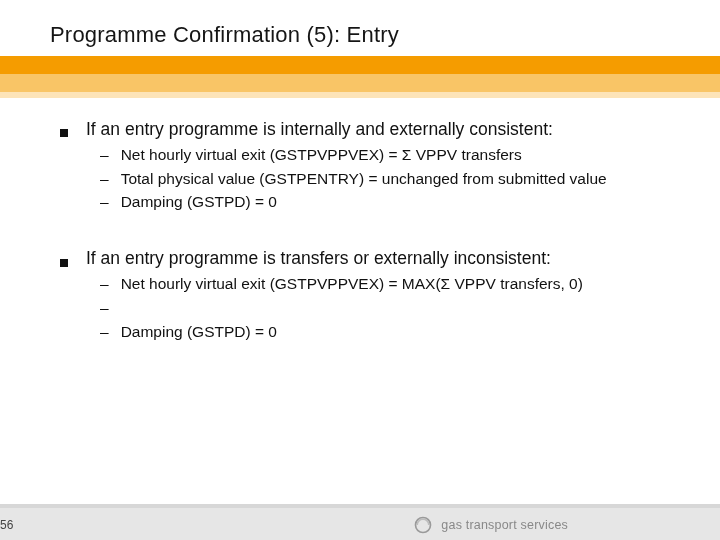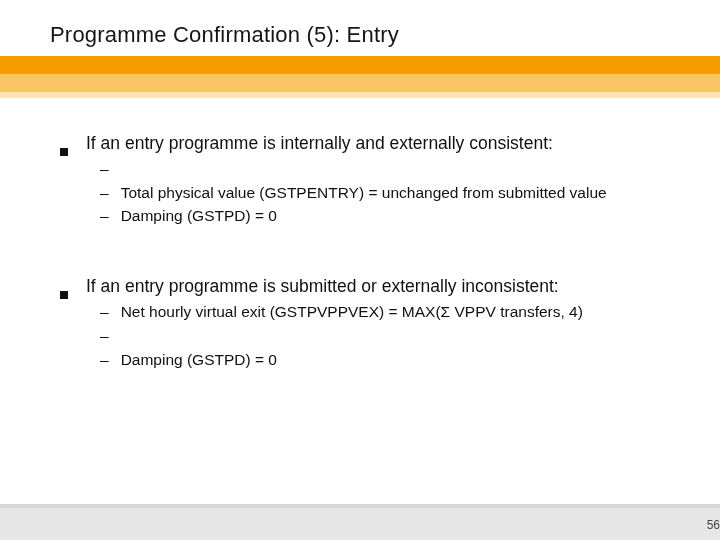--- a/index.html
+++ b/index.html
@@ -3,30 +3,30 @@
 <meta charset="utf-8">
 <style>
   * { margin: 0; padding: 0; box-sizing: border-box; }
   html, body { width: 720px; height: 540px; font-family: Verdana, Geneva, sans-serif; background: #fff; overflow: hidden; }
   .slide { position: relative; width: 588px; height: 540px; }
   .header-band1 { position: absolute; top: 56px; left: 0; width: 720px; height: 18px; background: #f59c00; }
   .header-band2 { position: absolute; top: 74px; left: 0; width: 720px; height: 18px; background: #f9c566; }
   .header-band3 { position: absolute; top: 92px; left: 0; width: 720px; height: 6px; background: #fde4b8; }
   .title { position: absolute; top: 22px; left: 50px; font-size: 22px; color: #151515; font-weight: 400; letter-spacing: 0.2px; }
   .content { position: absolute; top: 118px; left: 60px; width: 600px; color: #111; }
-  .level1 { display: flex; align-items: flex-end; margin-top: 14px; }
+  .level1 { display: flex; align-items: center; }
   .square-bullet { width: 8px; height: 8px; background: #111; flex: none; margin-top: 7px; margin-right: 18px; }
   .l1-text { font-size: 17.5px; line-height: 1.35; }
   .level2 { display: flex; align-items: flex-start; margin-top: 3px; padding-left: 40px; }
   .dash { flex: none; font-size: 15.5px; line-height: 1.35; margin-right: 12px; }
   .l2-text { font-size: 15.5px; line-height: 1.35; }
   .gap { height: 34px; }
   .footer { position: absolute; bottom: 0; left: 0; width: 720px; height: 32px; background: #e6e6e6; }
   .footer-bar { position: absolute; bottom: 32px; left: 0; width: 720px; height: 4px; background: #d7d7d7; }
-  .page-number { position: absolute; bottom: 8px; left: 0; width: 720px; text-align: right; font-size: 12px; color: #444; }
+  .page-number { position: absolute; bottom: 8px; left: 0; width: 720px; text-align: left; font-size: 12px; color: #444; }
   .logo-wrap { position: absolute; right: 20px; bottom: 5px; display: flex; align-items: center; gap: 8px; }
   .logo-svg { width: 20px; height: 20px; }
   .logo-text { color: #888; font-size: 12.5px; letter-spacing: 0.2px; }
 </style>
 </head>
 <body>
 
 <div class="slide">
   <div class="header-band1"></div>
   <div class="header-band2"></div>
@@ -35,46 +35,54 @@
   <div class="title">Programme Confirmation (5): Entry</div>
 
   <div class="content">
 
     <div class="level1">
       <div class="square-bullet"></div>
       <div class="l1-text">If an entry programme is internally and externally consistent:</div>
     </div>
     <div class="level2">
       <div class="dash">–</div>
+      <div class="l2-text">Net hourly virtual exit (GSTPVPPVEX) = Σ VPPV transfers</div>
     </div>
     <div class="level2">
       <div class="dash">–</div>
       <div class="l2-text">Total physical value (GSTPENTRY) = unchanged from submitted value</div>
     </div>
     <div class="level2">
       <div class="dash">–</div>
       <div class="l2-text">Damping (GSTPD) = 0</div>
     </div>
 
     <div class="gap"></div>
 
     <div class="level1">
       <div class="square-bullet"></div>
-      <div class="l1-text">If an entry programme is submitted or externally inconsistent:</div>
+      <div class="l1-text">If an entry programme is transfers or externally inconsistent:</div>
     </div>
     <div class="level2">
       <div class="dash">–</div>
-      <div class="l2-text">Net hourly virtual exit (GSTPVPPVEX) = MAX(Σ VPPV transfers, 4)</div>
+      <div class="l2-text">Net hourly virtual exit (GSTPVPPVEX) = MAX(Σ VPPV transfers, 0)</div>
     </div>
     <div class="level2">
       <div class="dash">–</div>
     </div>
     <div class="level2">
       <div class="dash">–</div>
       <div class="l2-text">Damping (GSTPD) = 0</div>
     </div>
   </div>
 
   <div class="footer-bar"></div>
   <div class="footer"></div>
   <div class="page-number">56</div>
 
+  <div class="logo-wrap">
+    <svg class="logo-svg" viewBox="0 0 24 24">
+      <circle cx="12" cy="12" r="9" fill="none" stroke="#9a9a9a" stroke-width="2"></circle>
+      <path d="M5 12 a7 7 0 0 1 14 0" fill="none" stroke="#bdbdbd" stroke-width="2"></path>
+    </svg>
+    <span class="logo-text">gas transport services</span>
+  </div>
 </div>
 
 </body></html>

